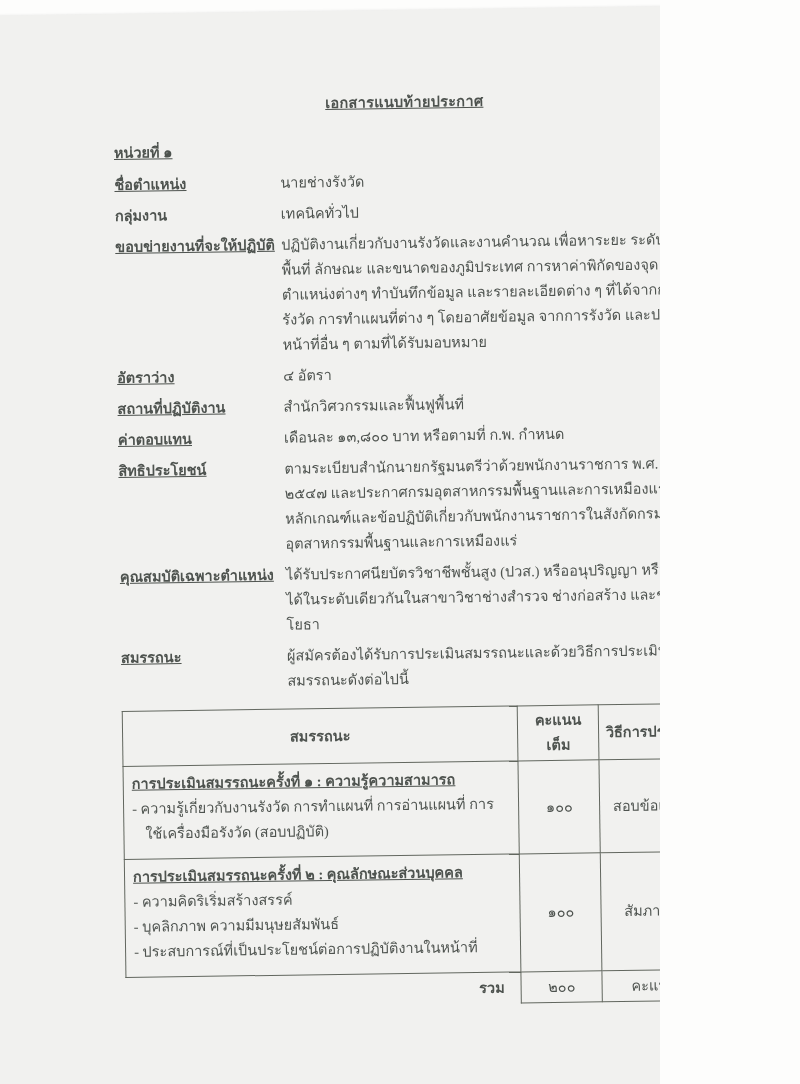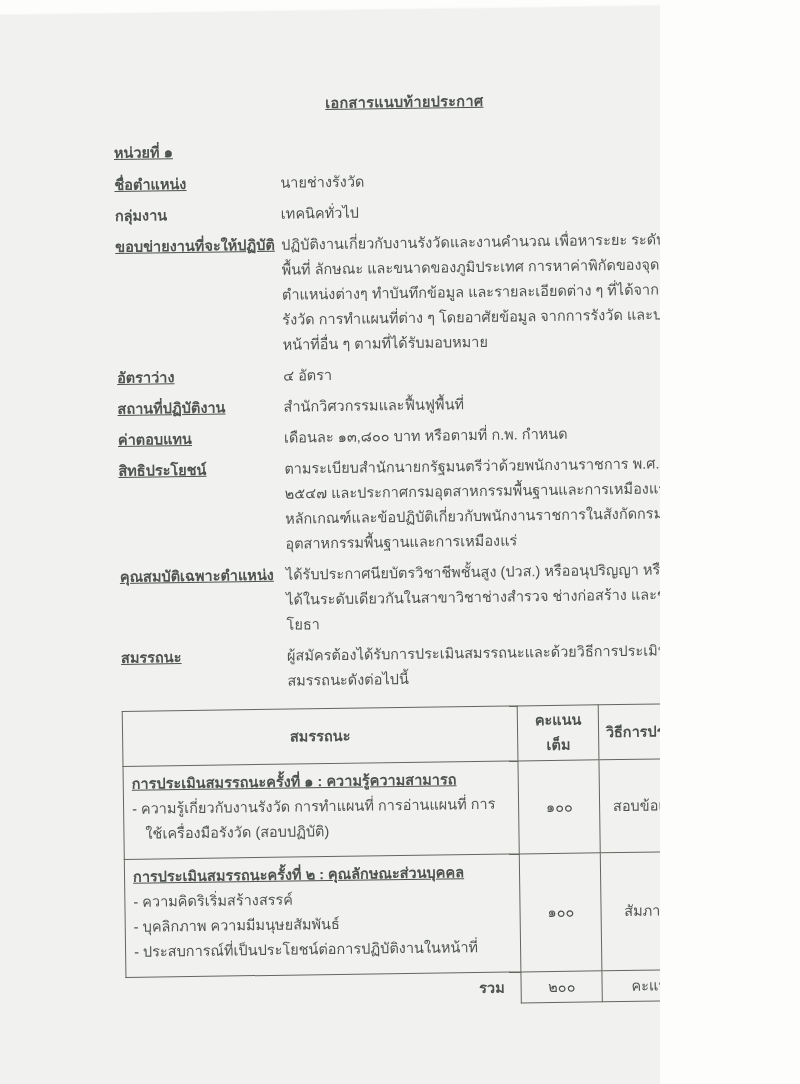--- a/index.html
+++ b/index.html
@@ -9,20 +9,21 @@
     height: 1084px;
     background: #fdfdfc;
     overflow: hidden;
     font-family: "Liberation Sans", "DejaVu Sans", sans-serif;
   }
   .scan-canvas {
     position: relative;
     width: 660px;
     height: 1084px;
     overflow: hidden;
+    font-family: Liberation Serif, serif;
   }
   .paper {
     position: absolute;
     left: -28px;
     top: 10px;
     width: 864px;
     height: 1150px;
     background: #f1f1ef;
     transform: rotate(-0.8deg);
     box-shadow: 0 0 3px rgba(0,0,0,0.10);

